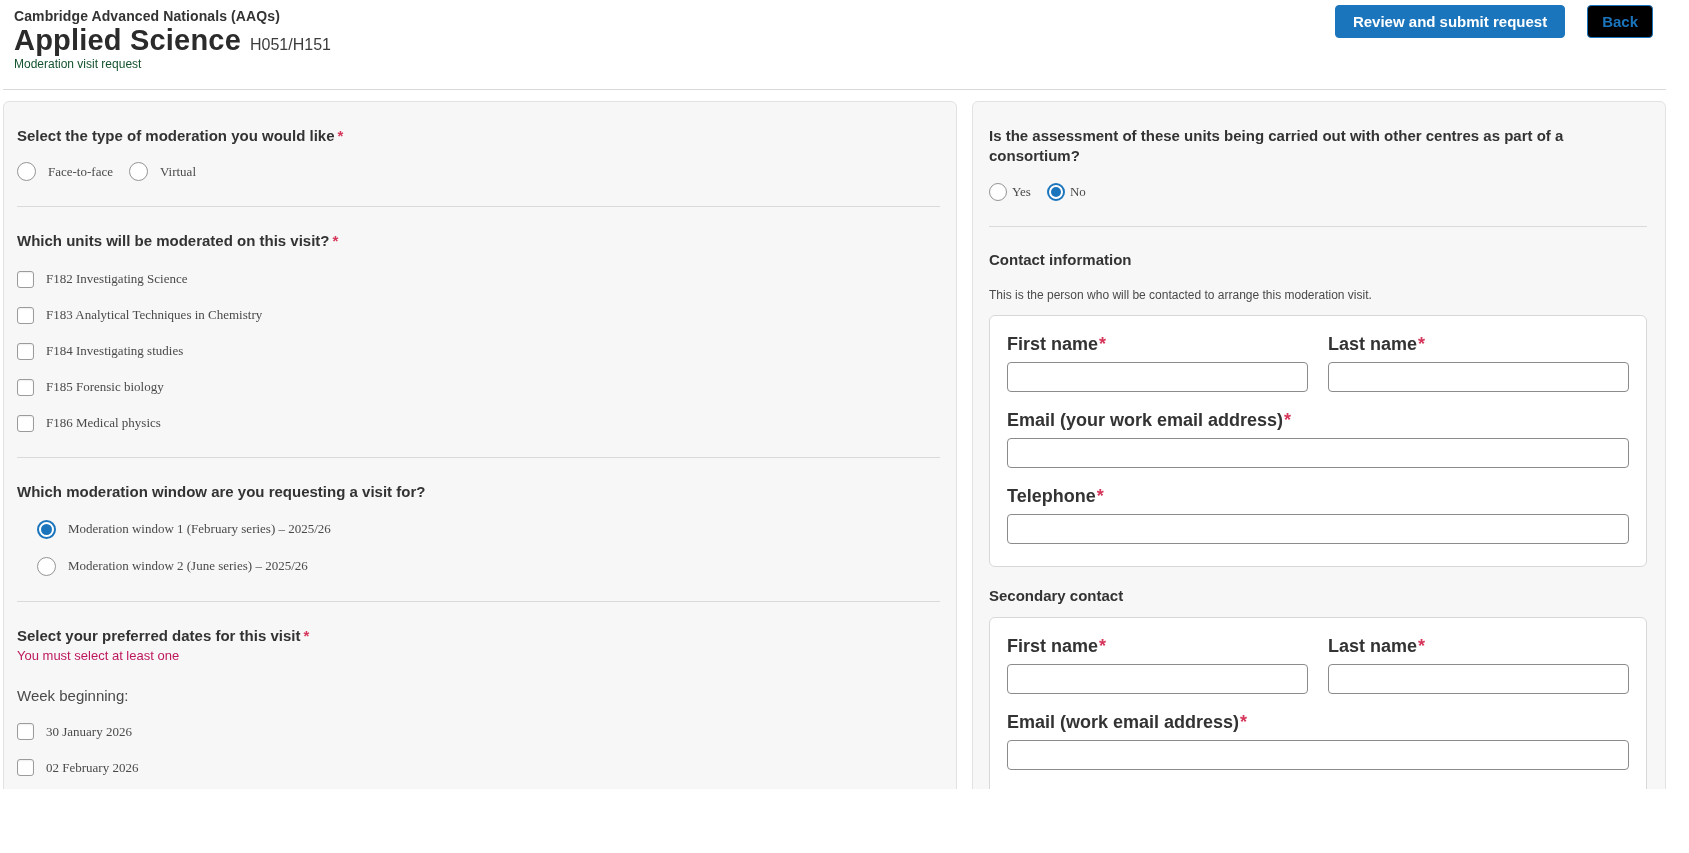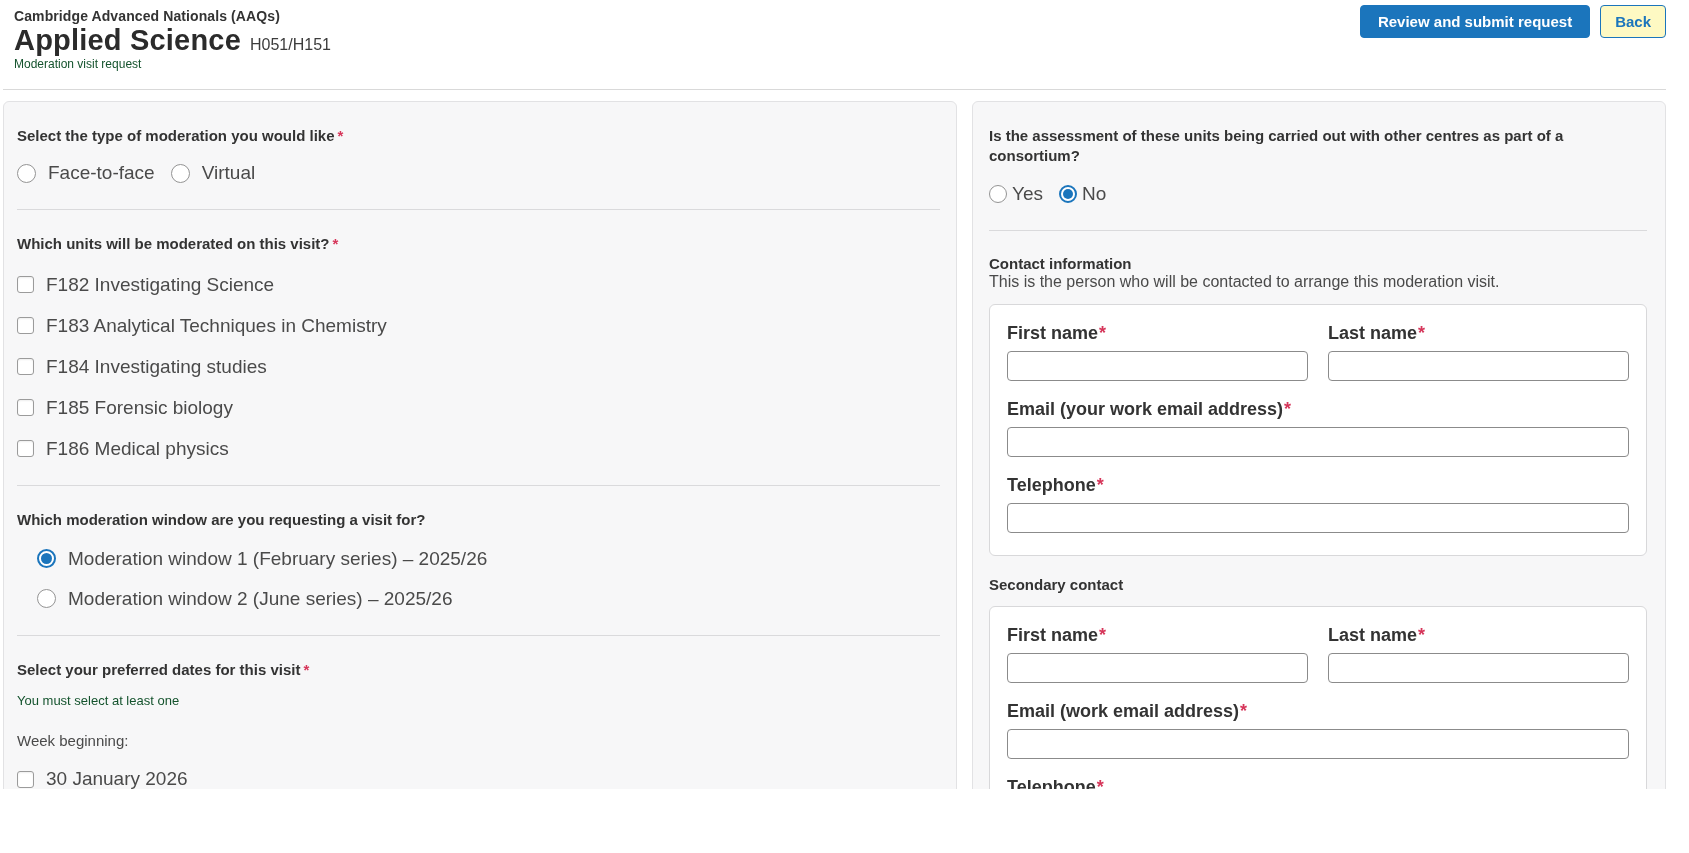--- a/index.html
+++ b/index.html
@@ -12,67 +12,67 @@
   #app { width:1689px; height:789px; overflow:hidden; background:#fff; }
   .content { padding:0 23px 0 3px; }
 
   
   .header { position:relative; padding:8px 0 0 11px; border-bottom:1px solid #d9d9d9; padding-bottom:18px; }
   .program { font-size:14px; font-weight:700; color:#333; letter-spacing:.1px; }
   .title-row { margin-top:0; display:flex; align-items:baseline; gap:9px; }
   .page-title { font-size:29px; font-weight:700; color:#2b2b2b; letter-spacing:.2px; }
   .unit-code { font-size:16px; font-weight:400; color:#3c3c3c; }
   .subtitle { font-size:12px; color:#14532d; }
-  .header-actions { position:absolute; top:5px; right:0; display:flex; gap:10px; }
+  .header-actions { position:absolute; top:5px; right:13px; display:flex; gap:22px; }
   .btn-primary {
     background:var(--accent); color:#fff; font-size:15px; font-weight:700;
     border:1px solid var(--accent); border-radius:4px; padding:7px 17px; cursor:pointer;
     font-family:inherit;
   }
   .btn-outline {
-    background:#fef9c3; color:var(--accent); font-size:15px; font-weight:700;
+    background:#000000; color:var(--accent); font-size:15px; font-weight:700;
     border:1px solid var(--accent); border-radius:4px; padding:7px 14px; cursor:pointer;
     font-family:inherit;
   }
 
   
   .columns { display:flex; gap:15px; margin-top:11px; align-items:flex-start; }
   .card { background:#f7f7f8; border:1px solid #e2e2e4; border-radius:6px; }
   .card-left { width:954px; flex:none; padding:24px 16px 40px 13px; min-height:790px; }
   .card-right { flex:1; padding:24px 18px 18px 16px; }
   .sep { border:none; border-top:1px solid #dadadc; margin:25px 0 24px 0; }
 
   .question { font-size:15px; font-weight:700; color:#333; line-height:1.35; }
   .req { color:var(--required); font-weight:700; margin-left:3px; }
-  .hint { font-size:13px; color:#14532d; margin-top:13px; }
+  .hint { font-size:13px; color:#be185d; margin-top:2px; }
   .group-label { font-size:15px; color:#4a4a4a; margin-top:24px; }
 
   
   .radio-row-inline { display:flex; align-items:center; margin-top:16px; }
   .opt { display:flex; align-items:center; cursor:pointer; }
-  .opt-label { font-size:19px; color:#4a4a4a; }
+  .opt-label { font-size:13px; color:#4a4a4a;font-family:Liberation Serif, serif; }
   .radio {
     width:19px; height:19px; border-radius:50%; border:1px solid #949494;
     background:#fff; position:relative; flex:none;
   }
   .radio.selected { border:2px solid var(--accent); }
   .radio.selected::after {
     content:""; position:absolute; left:2px; top:2px; right:2px; bottom:2px;
     border-radius:50%; background:var(--accent);
   }
   .checkbox {
     width:17px; height:17px; border:1px solid #9b9b9b; border-radius:3px;
     background:#fff; flex:none; box-shadow:inset 0 1px 2px rgba(0,0,0,.07);
   }
   .check-row { display:flex; align-items:center; gap:12px; margin-top:19px; }
   .radio-stack-row { display:flex; align-items:center; gap:12px; margin-top:18px;padding-left:20px; }
 
   
   .section-heading { font-size:15px; font-weight:700; color:#333; }
-  .desc { font-size:16px; color:#4a4a4a; margin-top:1px; }
+  .desc { font-size:12px; color:#4a4a4a; margin-top:20px; }
   .panel {
     background:#fff; border:1px solid #d8d8da; border-radius:6px;
     padding:14px 17px 22px 17px; margin-top:13px;
   }
   .field-row { display:flex; gap:20px; }
   .field { flex:1; }
   .field-label { display:block; font-size:18px; font-weight:700; color:#333; margin:4px 0 7px; }
   .field-label .req { margin-left:1px; }
   .field-gap { margin-top:18px; }
   .text-input {

